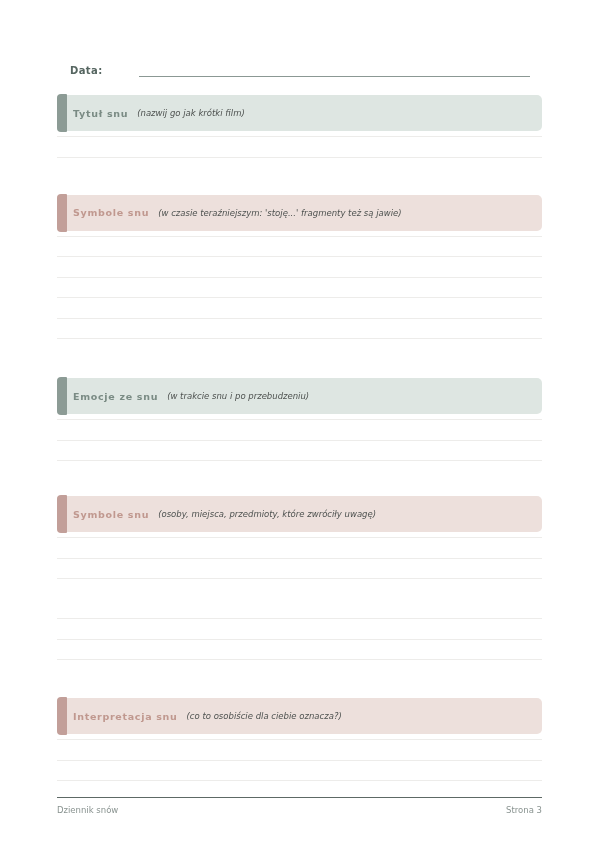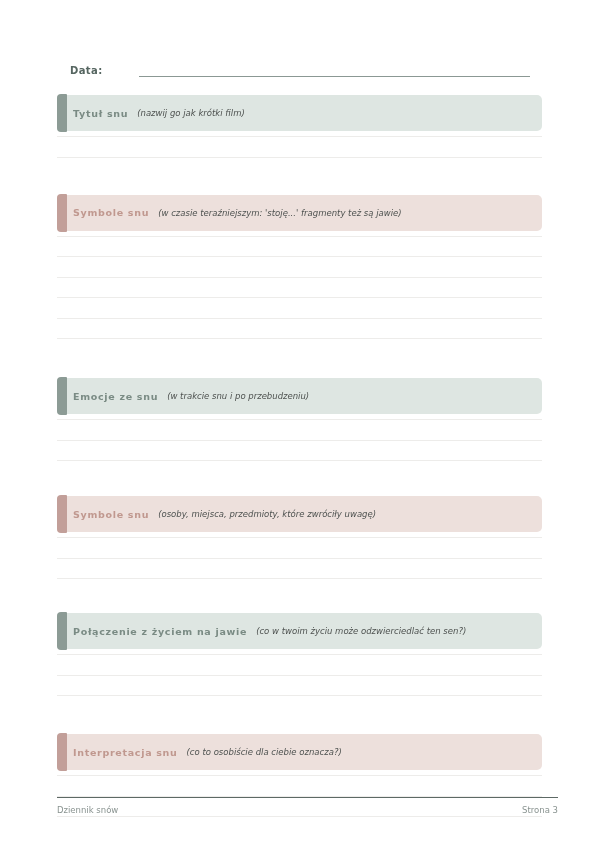--- a/index.html
+++ b/index.html
@@ -94,21 +94,21 @@
   .lines .line {
     height: 20.5px;
     border-bottom: 1px solid #edecea;
   }
   .lines .line:first-child { height: 6px; }
 
   
   .footer {
     position: absolute;
     left: 57px;
-    right: 42px;
+    right: 58px;
     top: 797px;
   }
   .footer-rule {
     border-top: 1px solid #5d6965;
     height: 0;
   }
   .footer-text {
     display: flex;
     justify-content: space-between;
     margin-top: 7px;
@@ -175,25 +175,20 @@
         <span class="sec-hint">(osoby, miejsca, przedmioty, które zwróciły uwagę)</span>
       </div>
       <div class="lines">
         <div class="line"></div>
         <div class="line"></div>
         <div class="line"></div>
       </div>
     </div>
 
     <div class="section green sec-5">
-      <div class="sec-header">
-        <span class="sec-tab"></span>
-        <span class="sec-title">Połączenie z życiem na jawie</span>
-        <span class="sec-hint">(co w twoim życiu może odzwierciedlać ten sen?)</span>
-      </div>
       <div class="lines">
         <div class="line"></div>
         <div class="line"></div>
         <div class="line"></div>
       </div>
     </div>
 
     <div class="section pink sec-6">
       <div class="sec-header">
         <span class="sec-tab"></span>

